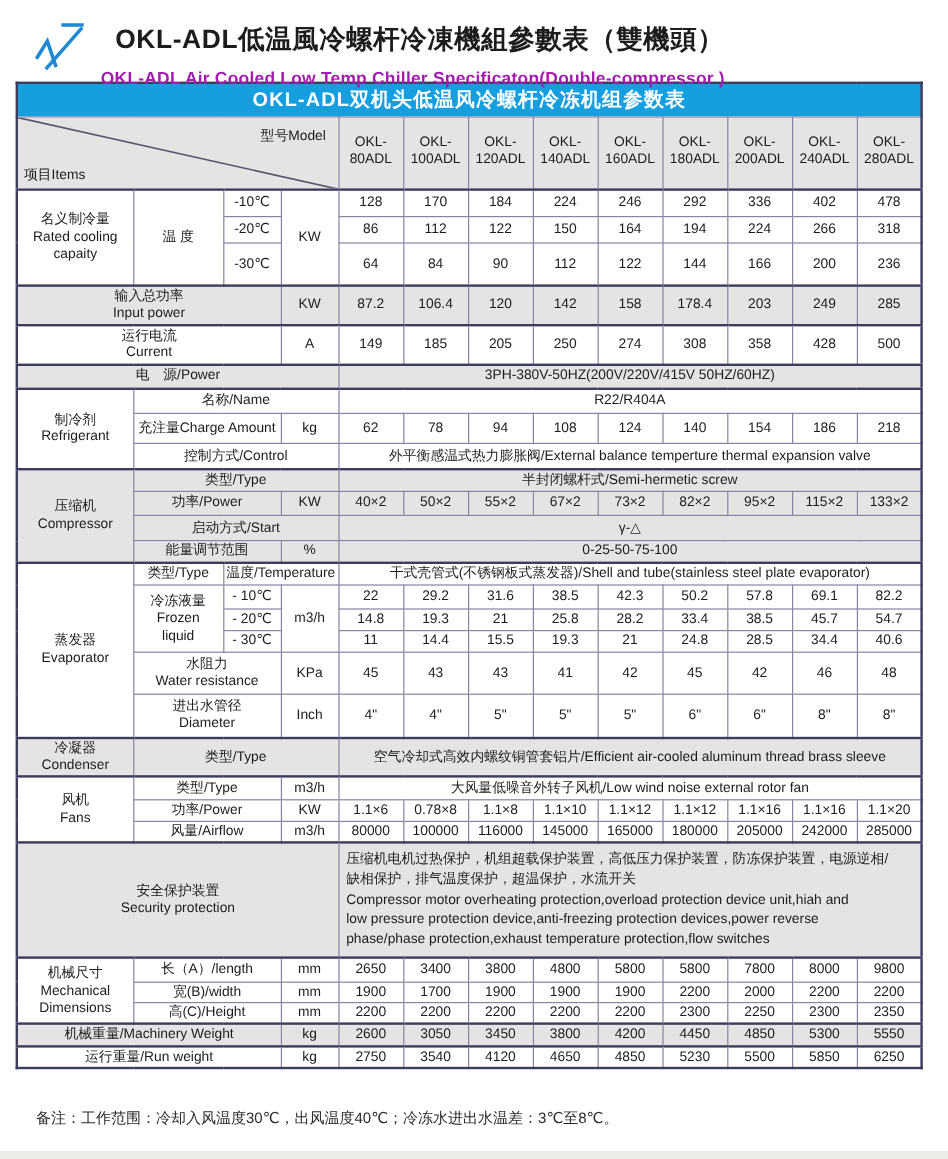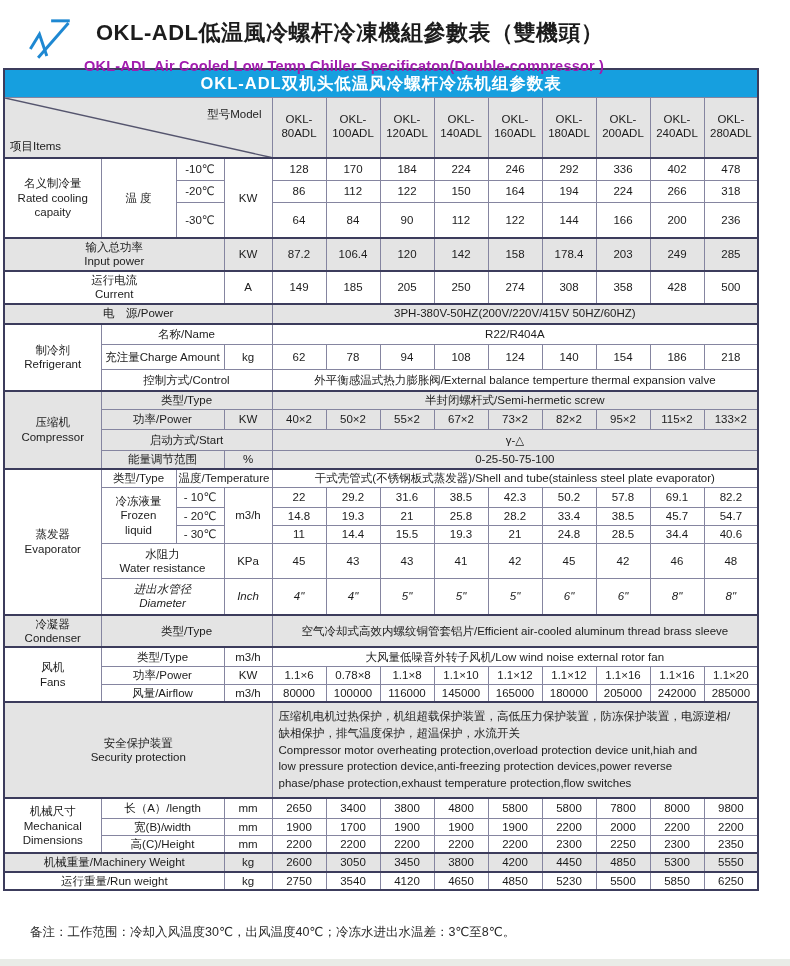--- a/index.html
+++ b/index.html
@@ -11,21 +11,21 @@
   }
   
   .doc-header { display:flex; align-items:flex-start; padding:8px 0 0 26px; height:64px; }
   .logo { width:52px; height:52px; flex:0 0 auto; margin-top:2px; }
   .titles { margin-left:6px; }
   .title-zh { font-size:22px; font-weight:bold; margin:12px; line-height:1.2; letter-spacing:0.5px; }
   .title-en { font-size:14.5px; font-weight:bold; color:#a21caf; margin-top:1px; letter-spacing:0.2px; }
   
   table.spec {
     border-collapse:collapse; table-layout:fixed;
-    width:754px; margin:4px 0 0 3px;
+    width:754px; margin:4px 0 0 13px;
     font-size:11.5px;
   }
   table.spec, table.spec td { border:1px solid #8585a0; }
   table.spec { border:2px solid #3c3c5c; }
   td { padding:1px 2px; text-align:center; vertical-align:middle; white-space:pre-line; line-height:1.25; }
   td.banner {
     background:#169fdf; color:#ffffff; font-weight:bold; font-size:16.5px;
     height:28px; letter-spacing:1px; border:1px solid #3c3c5c;
   }
   tr.gray td { background:#e4e4e4; }
@@ -289,21 +289,21 @@
         <td class="val">45</td>
         <td class="val">43</td>
         <td class="val">43</td>
         <td class="val">41</td>
         <td class="val">42</td>
         <td class="val">45</td>
         <td class="val">42</td>
         <td class="val">46</td>
         <td class="val">48</td>
       </tr>
-      <tr style="height: 36px; font-style: italic;">
+      <tr style="height: 36px;">
         <td colspan="2" class="lbl">进出水管径
 Diameter</td>
         <td class="unit">Inch</td>
         <td class="val">4"</td>
         <td class="val">4"</td>
         <td class="val">5"</td>
         <td class="val">5"</td>
         <td class="val">5"</td>
         <td class="val">6"</td>
         <td class="val">6"</td>

